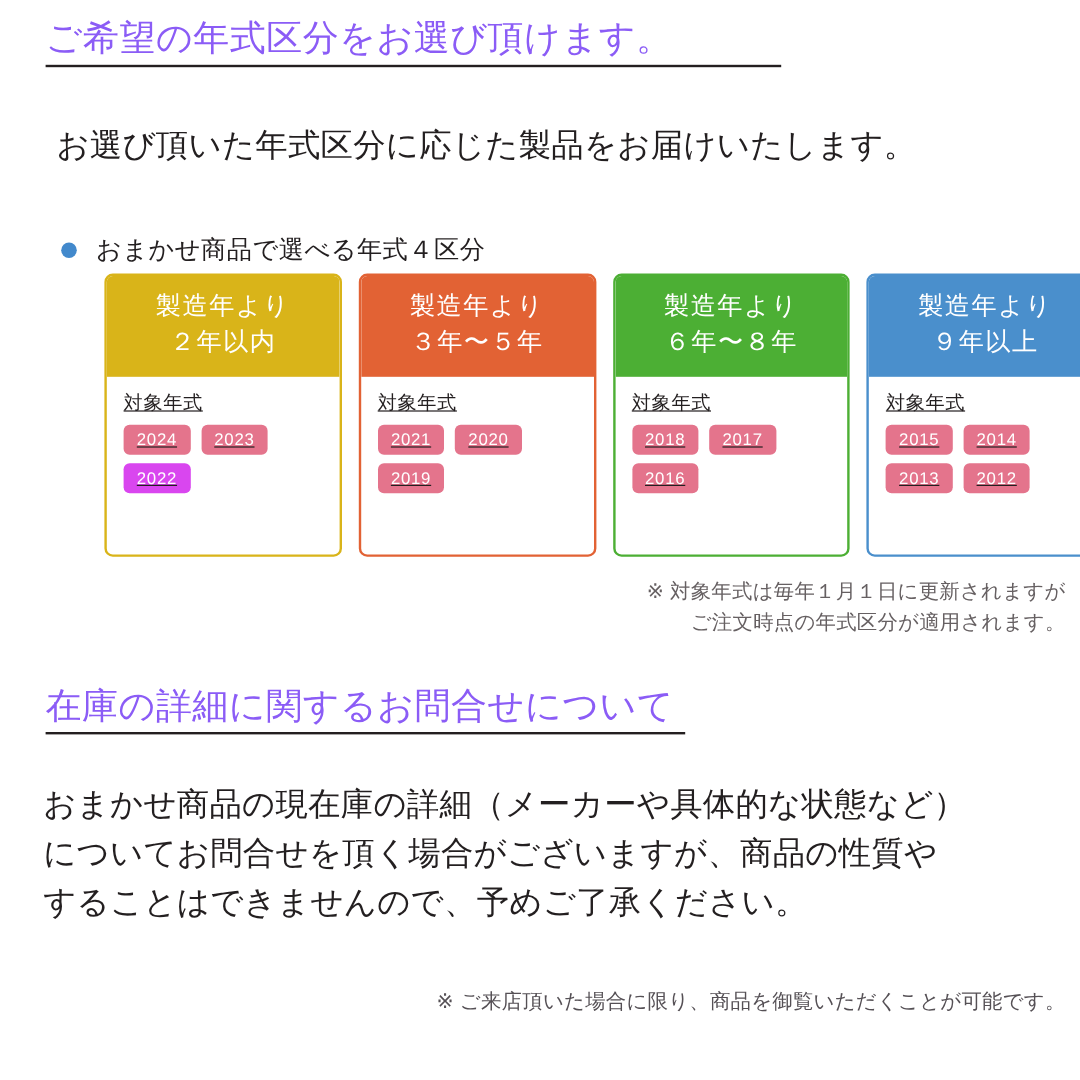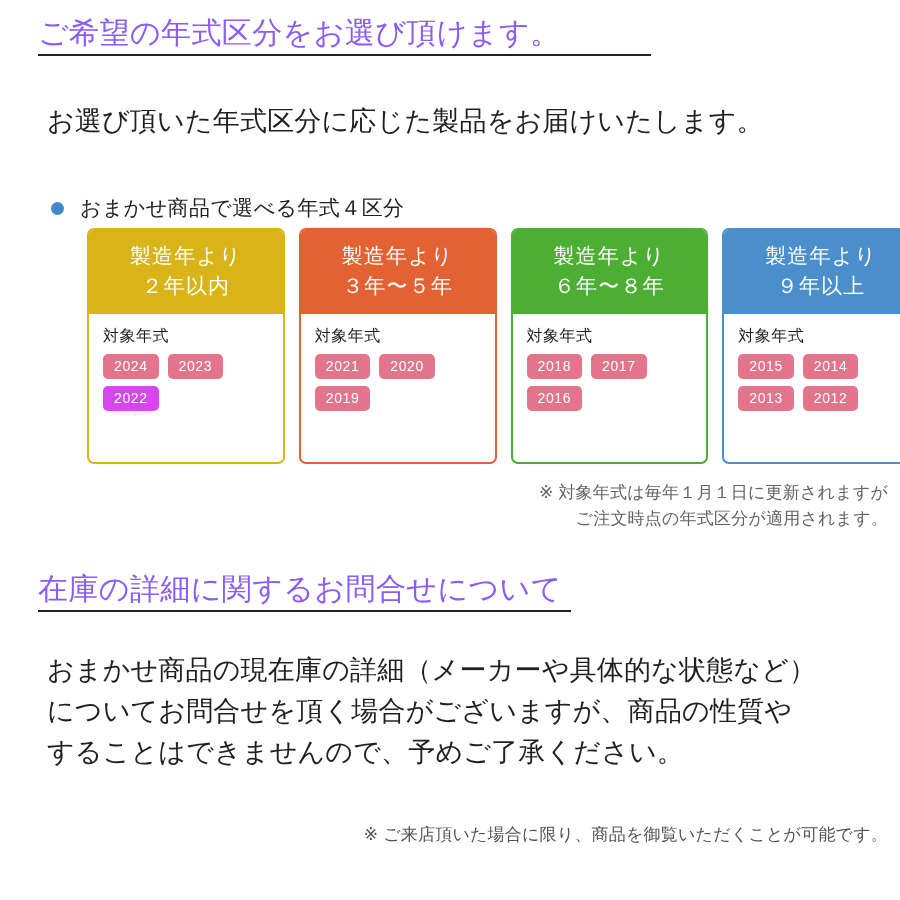--- a/index.html
+++ b/index.html
@@ -93,20 +93,21 @@
     text-align: center;
     font-size: 21px;
     line-height: 1.45;
     padding: 11px 4px 12px 4px;
     letter-spacing: 1.2px;
   }
   .card-head .l2 { display: block; }
   .card-body {
     padding: 12px 0 10px 14px;
     flex: 1 1 auto;
+    text-decoration: underline;
   }
   .card-body-label {
     font-size: 16px;
     color: #231f20;
     margin-bottom: 7px;
     letter-spacing: 0.5px;
   }
   .year-grid {
     display: flex;
     flex-wrap: wrap;
@@ -140,21 +141,21 @@
     white-space: nowrap;
   }
 
   
   #sec1-head { position: absolute; left: 11px; top: 14px; width: 640px; }
   #sec1-body { position: absolute; left: 47px; top: 101px; }
   #sec1-bullet { position: absolute; left: 51px; top: 194px; }
   #cards { position: absolute; left: 55px; top: 228px; width: 833px; height: 236px; padding-left: 32px; }
   #cards-note { position: absolute; left: 400px; top: 480px; width: 488px; }
   #sec2-head { position: absolute; left: 11px; top: 570px; width: 560px; }
-  #sec2-body { position: absolute; left: 47px; top: 650px; }
+  #sec2-body { position: absolute; left: 36px; top: 650px; }
   #sec2-note { position: absolute; left: 330px; top: 822px; width: 558px; }
 </style>
 </head>
 <body>
 
 <div id="sec1-head" class="section-head">
   <div class="accent-bar" style="background: rgb(66, 137, 204);"></div>
   <div class="head-text-wrap">
     <div class="head-text">ご希望の年式区分をお選び頂けます。</div>
     <div class="head-rule"></div>

